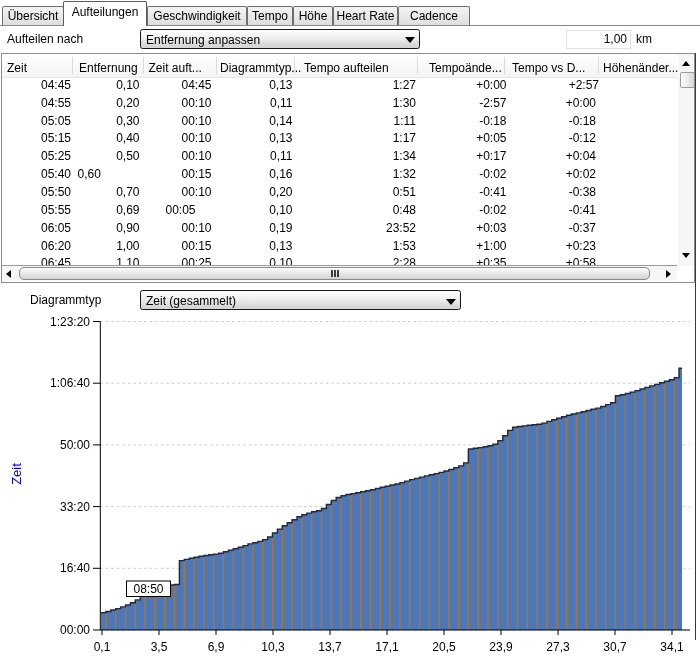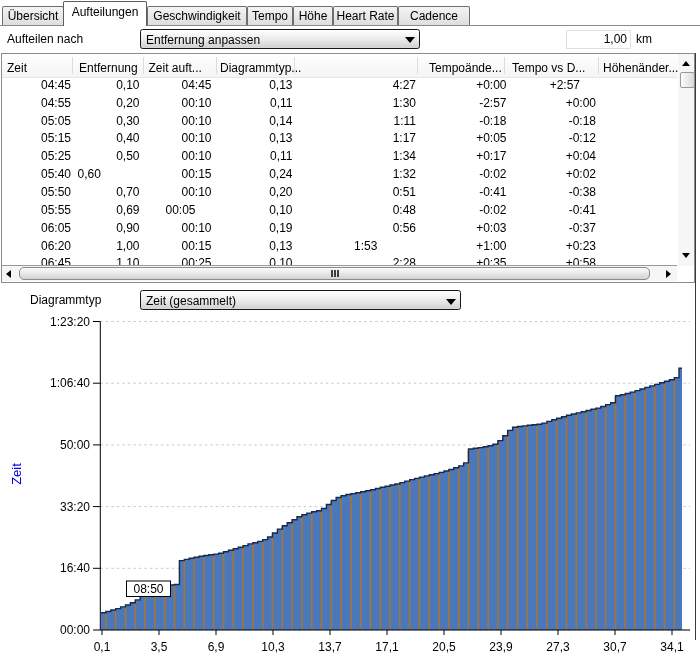--- a/index.html
+++ b/index.html
@@ -45,39 +45,40 @@
 <div style="position:absolute;left:566px;top:30px;width:60px;height:17px;
  border:1px solid #e0e0e0;text-align:right;line-height:17px;padding-right:3px">1,00</div>
 <div style="position:absolute;left:636px;top:31px;height:17px;line-height:17px">km</div>
 
 <div class="tbl">
  <div class="thead">
       <span style="position:absolute;left:5px;top:3px;height:22px;line-height:22px">Zeit</span>
       <span style="position:absolute;left:77px;top:3px;height:22px;line-height:22px">Entfernung</span>
       <span style="position:absolute;left:146.5px;top:3px;height:22px;line-height:22px">Zeit auft...</span>
       <span style="position:absolute;left:218px;top:3px;height:22px;line-height:22px">Diagrammtyp...</span>
+      <span style="position:absolute;left:302px;top:3px;height:22px;line-height:22px">Tempo aufteilen</span>
       <span style="position:absolute;left:427px;top:3px;height:22px;line-height:22px">Tempoände...</span>
       <span style="position:absolute;left:510px;top:3px;height:22px;line-height:22px">Tempo vs D...</span>
       <span style="position:absolute;left:601px;top:3px;height:22px;line-height:22px">Höhenänder...</span>
       <div style="position:absolute;left:70px;top:3px;width:1px;height:17px;background:#dcdcdc"></div>
       <div style="position:absolute;left:141px;top:3px;width:1px;height:17px;background:#dcdcdc"></div>
       <div style="position:absolute;left:213.5px;top:3px;width:1px;height:17px;background:#dcdcdc"></div>
       <div style="position:absolute;left:291.5px;top:3px;width:1px;height:17px;background:#dcdcdc"></div>
       <div style="position:absolute;left:415px;top:3px;width:1px;height:17px;background:#dcdcdc"></div>
       <div style="position:absolute;left:502px;top:3px;width:1px;height:17px;background:#dcdcdc"></div>
       <div style="position:absolute;left:596px;top:3px;width:1px;height:17px;background:#dcdcdc"></div>
     </div>
  <div style="position:absolute;left:4px;top:22.8px;width:675px;height:17.85px;line-height:17.85px">
       <span style="position:absolute;left:3px;width:62px;text-align:right">04:45</span>
       <span style="position:absolute;left:71.5px;width:62px;text-align:right">0,10</span>
       <span style="position:absolute;left:143.5px;width:62px;text-align:right">04:45</span>
       <span style="position:absolute;left:224.5px;width:62px;text-align:right">0,13</span>
-      <span style="position:absolute;left:348px;width:62px;text-align:right">4:27</span>
+      <span style="position:absolute;left:348px;width:62px;text-align:right">1:27</span>
       <span style="position:absolute;left:438.5px;width:62px;text-align:right">+0:00</span>
-      <span style="position:absolute;left:512px;width:62px;text-align:right">+2:57</span>
+      <span style="position:absolute;left:531px;width:62px;text-align:right">+2:57</span>
     </div>
     <div style="position:absolute;left:4px;top:40.7px;width:675px;height:17.85px;line-height:17.85px">
       <span style="position:absolute;left:3px;width:62px;text-align:right">04:55</span>
       <span style="position:absolute;left:71.5px;width:62px;text-align:right">0,20</span>
       <span style="position:absolute;left:143.5px;width:62px;text-align:right">00:10</span>
       <span style="position:absolute;left:224.5px;width:62px;text-align:right">0,11</span>
       <span style="position:absolute;left:348px;width:62px;text-align:right">1:30</span>
       <span style="position:absolute;left:438.5px;width:62px;text-align:right">-2:57</span>
       <span style="position:absolute;left:528px;width:62px;text-align:right">+0:00</span>
     </div>
@@ -105,21 +106,21 @@
       <span style="position:absolute;left:143.5px;width:62px;text-align:right">00:10</span>
       <span style="position:absolute;left:224.5px;width:62px;text-align:right">0,11</span>
       <span style="position:absolute;left:348px;width:62px;text-align:right">1:34</span>
       <span style="position:absolute;left:438.5px;width:62px;text-align:right">+0:17</span>
       <span style="position:absolute;left:528px;width:62px;text-align:right">+0:04</span>
     </div>
     <div style="position:absolute;left:4px;top:112.0px;width:675px;height:17.85px;line-height:17.85px">
       <span style="position:absolute;left:3px;width:62px;text-align:right">05:40</span>
       <span style="position:absolute;left:71.5px;width:62px;text-align:left">0,60</span>
       <span style="position:absolute;left:143.5px;width:62px;text-align:right">00:15</span>
-      <span style="position:absolute;left:224.5px;width:62px;text-align:right">0,24</span>
+      <span style="position:absolute;left:224.5px;width:62px;text-align:right">0,16</span>
       <span style="position:absolute;left:348px;width:62px;text-align:right">1:32</span>
       <span style="position:absolute;left:438.5px;width:62px;text-align:right">-0:02</span>
       <span style="position:absolute;left:528px;width:62px;text-align:right">+0:02</span>
     </div>
     <div style="position:absolute;left:4px;top:129.9px;width:675px;height:17.85px;line-height:17.85px">
       <span style="position:absolute;left:3px;width:62px;text-align:right">05:50</span>
       <span style="position:absolute;left:71.5px;width:62px;text-align:right">0,70</span>
       <span style="position:absolute;left:143.5px;width:62px;text-align:right">00:10</span>
       <span style="position:absolute;left:224.5px;width:62px;text-align:right">0,20</span>
       <span style="position:absolute;left:348px;width:62px;text-align:right">0:51</span>
@@ -133,30 +134,30 @@
       <span style="position:absolute;left:224.5px;width:62px;text-align:right">0,10</span>
       <span style="position:absolute;left:348px;width:62px;text-align:right">0:48</span>
       <span style="position:absolute;left:438.5px;width:62px;text-align:right">-0:02</span>
       <span style="position:absolute;left:528px;width:62px;text-align:right">-0:41</span>
     </div>
     <div style="position:absolute;left:4px;top:165.6px;width:675px;height:17.85px;line-height:17.85px">
       <span style="position:absolute;left:3px;width:62px;text-align:right">06:05</span>
       <span style="position:absolute;left:71.5px;width:62px;text-align:right">0,90</span>
       <span style="position:absolute;left:143.5px;width:62px;text-align:right">00:10</span>
       <span style="position:absolute;left:224.5px;width:62px;text-align:right">0,19</span>
-      <span style="position:absolute;left:348px;width:62px;text-align:right">0:56</span>
+      <span style="position:absolute;left:348px;width:62px;text-align:right">23:52</span>
       <span style="position:absolute;left:438.5px;width:62px;text-align:right">+0:03</span>
       <span style="position:absolute;left:528px;width:62px;text-align:right">-0:37</span>
     </div>
     <div style="position:absolute;left:4px;top:183.5px;width:675px;height:17.85px;line-height:17.85px">
       <span style="position:absolute;left:3px;width:62px;text-align:right">06:20</span>
       <span style="position:absolute;left:71.5px;width:62px;text-align:right">1,00</span>
       <span style="position:absolute;left:143.5px;width:62px;text-align:right">00:15</span>
       <span style="position:absolute;left:224.5px;width:62px;text-align:right">0,13</span>
-      <span style="position:absolute;left:348px;width:62px;">1:53</span>
+      <span style="position:absolute;left:348px;width:62px;text-align:right">1:53</span>
       <span style="position:absolute;left:438.5px;width:62px;text-align:right">+1:00</span>
       <span style="position:absolute;left:528px;width:62px;text-align:right">+0:23</span>
     </div>
     <div style="position:absolute;left:4px;top:201.3px;width:675px;height:17.85px;line-height:17.85px">
       <span style="position:absolute;left:3px;width:62px;text-align:right">06:45</span>
       <span style="position:absolute;left:71.5px;width:62px;text-align:right">1,10</span>
       <span style="position:absolute;left:143.5px;width:62px;text-align:right">00:25</span>
       <span style="position:absolute;left:224.5px;width:62px;text-align:right">0,10</span>
       <span style="position:absolute;left:348px;width:62px;text-align:right">2:28</span>
       <span style="position:absolute;left:438.5px;width:62px;text-align:right">+0:35</span>

